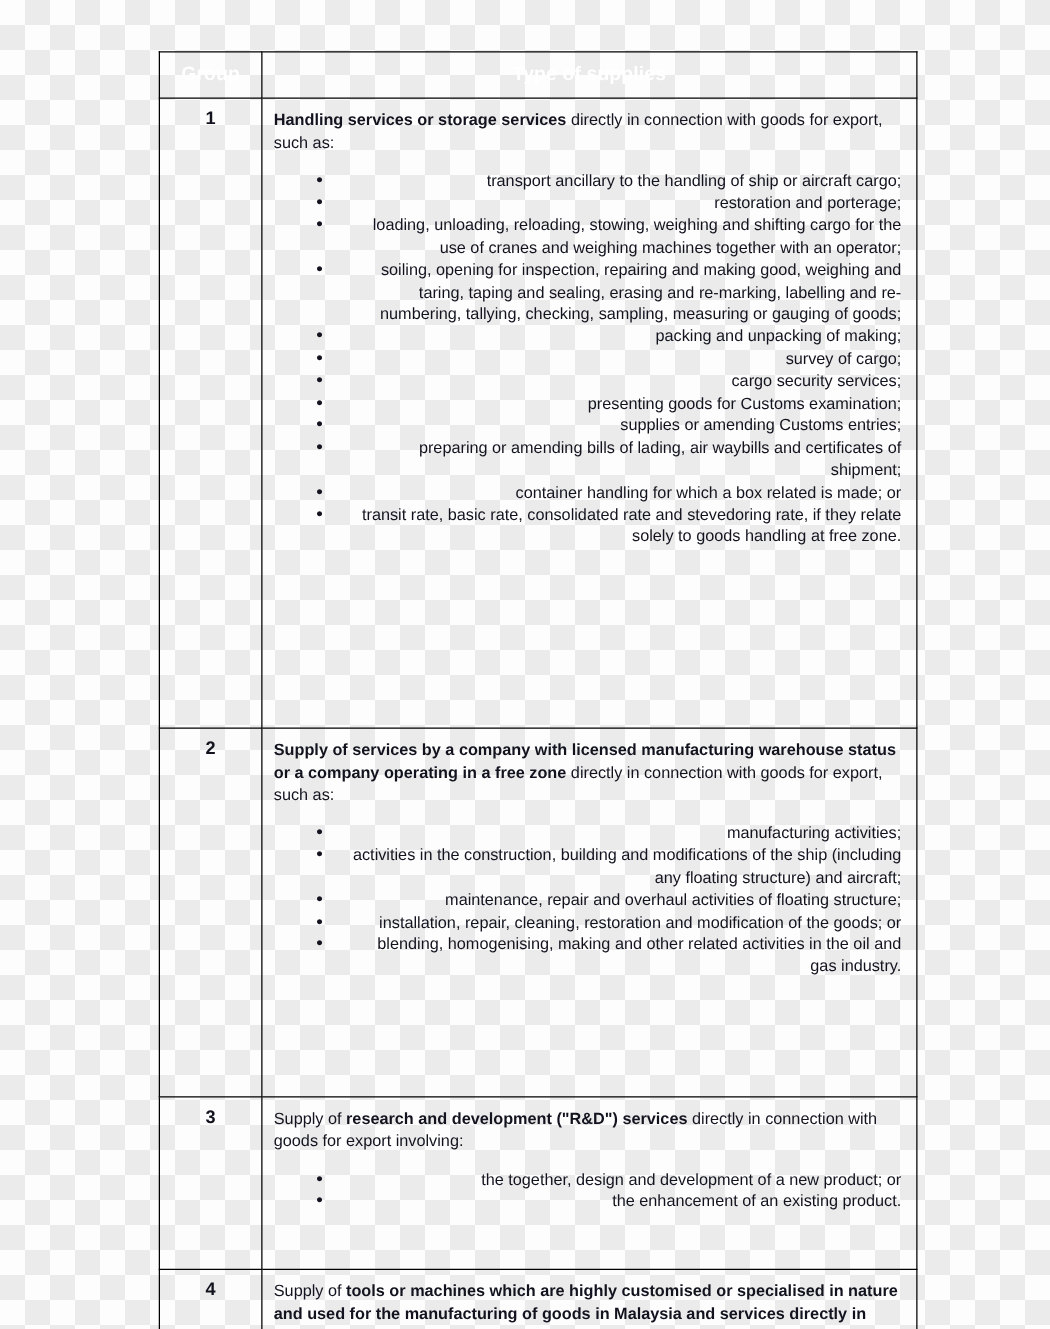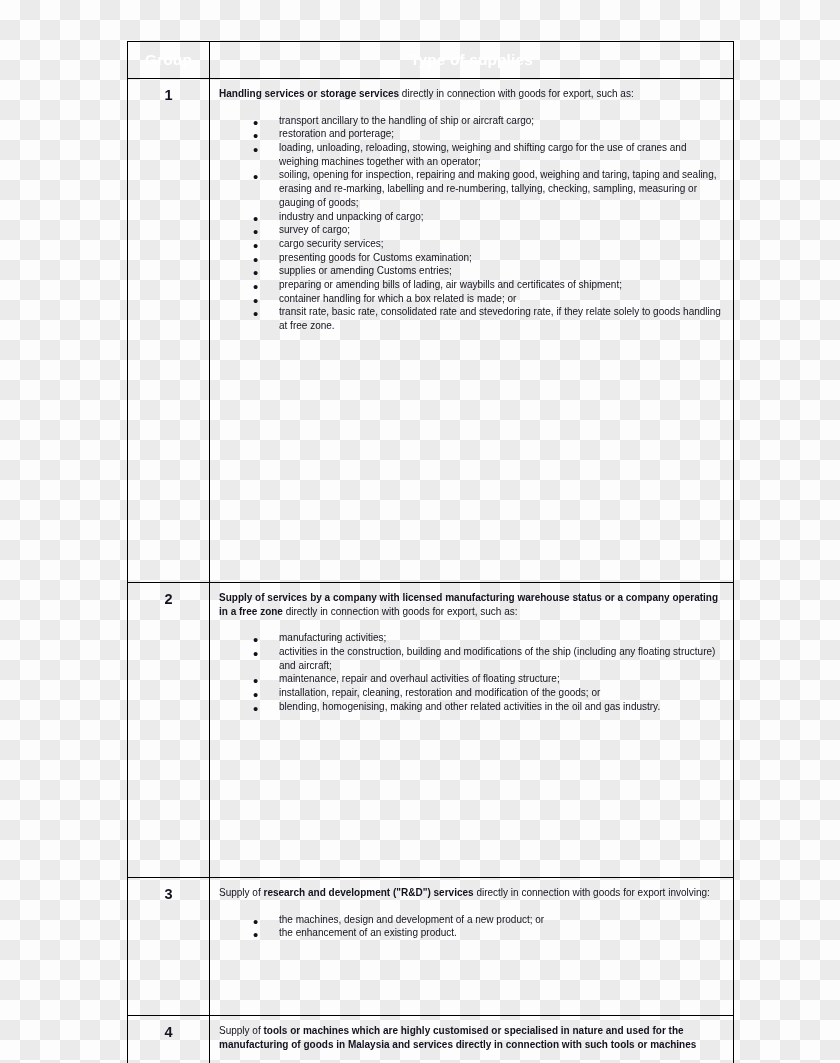--- a/index.html
+++ b/index.html
@@ -59,40 +59,41 @@
     font-size: 14.5px;
     font-weight: bold;
     color: #13131f;
     padding: 8px 0 0 0;
   }
 
   td.type-cell {
     width: 515px;
     padding: 8px 12px 11px 9px;
     color: #13131f;
-    font-size: 10px;
+    font-size: 13px;
     line-height: 1.37;
   }
 
   .lead {
     margin: 0;
     color: #13131f;
   }
   .lead b { font-weight: bold; }
 
   ul.bullets {
     margin: 13px 0 0 0;
     padding: 0 0 0 0;
     list-style: none;
   }
   ul.bullets li {
     position: relative;
     padding-left: 60px;
     margin: 0 0 0 0;
     line-height: 1.37;
+    text-align: right;
   }
   ul.bullets li::before {
     content: "\2022";
     position: absolute;
     left: 34px;
     top: -1px;
     font-size: 15px;
     color: #13131f;
   }
 
@@ -116,21 +117,21 @@
 
       <tr>
         <td class="group-cell row-1">1</td>
         <td class="type-cell row-1">
           <p class="lead"><b>Handling services or storage services</b><span> directly in connection with goods for export, such as:</span></p>
           <ul class="bullets">
             <li>transport ancillary to the handling of ship or aircraft cargo;</li>
             <li>restoration and porterage;</li>
             <li>loading, unloading, reloading, stowing, weighing and shifting cargo for the use of cranes and weighing machines together with an operator;</li>
             <li>soiling, opening for inspection, repairing and making good, weighing and taring, taping and sealing, erasing and re-marking, labelling and re-numbering, tallying, checking, sampling, measuring or gauging of goods;</li>
-            <li>industry and unpacking of cargo;</li>
+            <li>packing and unpacking of making;</li>
             <li>survey of cargo;</li>
             <li>cargo security services;</li>
             <li>presenting goods for Customs examination;</li>
             <li>supplies or amending Customs entries;</li>
             <li>preparing or amending bills of lading, air waybills and certificates of shipment;</li>
             <li>container handling for which a box related is made; or</li>
             <li>transit rate, basic rate, consolidated rate and stevedoring rate, if they relate solely to goods handling at free zone.</li>
           </ul>
         </td>
       </tr>
@@ -147,21 +148,21 @@
             <li>blending, homogenising, making and other related activities in the oil and gas industry.</li>
           </ul>
         </td>
       </tr>
 
       <tr>
         <td class="group-cell row-3">3</td>
         <td class="type-cell row-3">
           <p class="lead"><span>Supply of </span><b>research and development ("R&amp;D") services</b><span> directly in connection with goods for export involving:</span></p>
           <ul class="bullets">
-            <li>the machines, design and development of a new product; or</li>
+            <li>the together, design and development of a new product; or</li>
             <li>the enhancement of an existing product.</li>
           </ul>
         </td>
       </tr>
 
       <tr>
         <td class="group-cell row-4">4</td>
         <td class="type-cell row-4">
           <p class="lead"><span>Supply of </span><b>tools or machines which are highly customised or specialised in nature and used for the manufacturing of goods in Malaysia and services directly in connection with such tools or machines</b></p>
         </td>

